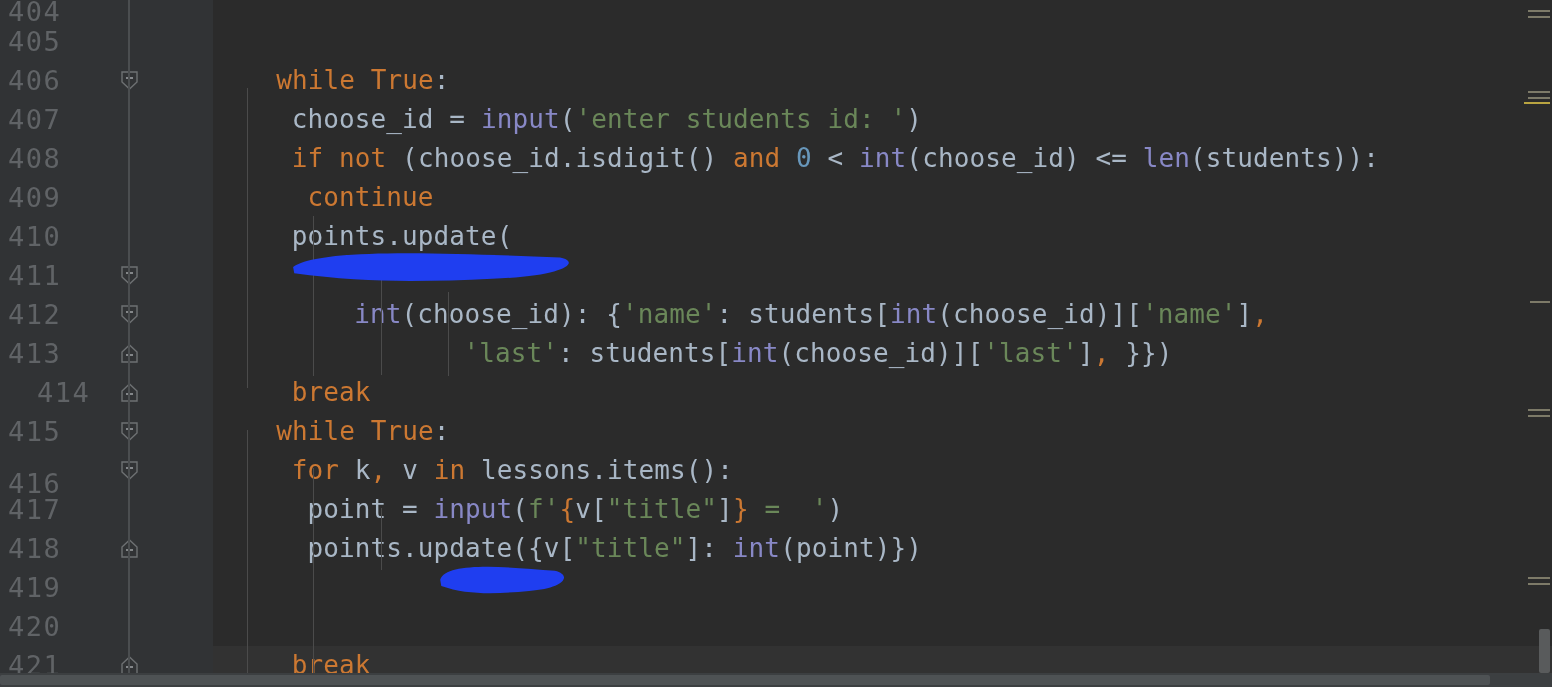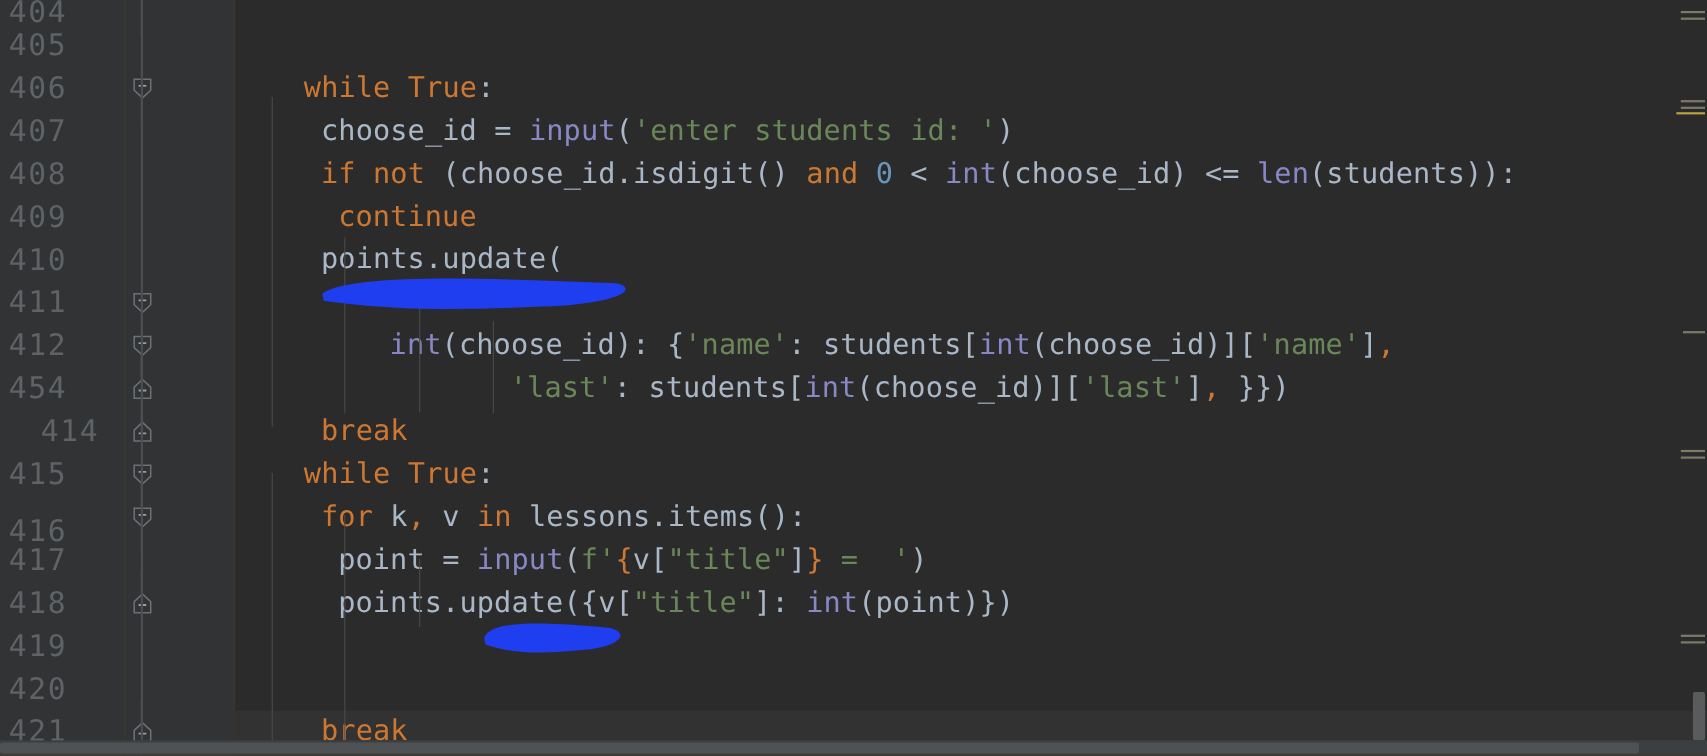--- a/index.html
+++ b/index.html
@@ -7,21 +7,21 @@
     width: 1552px; height: 687px;
     background: #2b2b2b;
     overflow: hidden;
     font-family: "DejaVu Sans Mono", "Liberation Mono", monospace;
   }
 
   
   #editor {
     position: relative;
     width: 1552px; height: 687px;
-    background: #a16207;
+    background: #0c4a6e;
   }
 
   
   #gutter {
     position: absolute; left: 0; top: 0;
     width: 113px; height: 687px;
     background: #313335;
     border-right: 1px solid #313335;
   }
   .ln {
@@ -141,21 +141,21 @@
   <div id="gutter">
       <div class="ln" style="top: -8px;">404</div>
       <div class="ln" style="top: 22px;">405</div>
       <div class="ln" style="top: 61px;">406</div>
       <div class="ln" style="top: 100px;">407</div>
       <div class="ln" style="top: 139px;">408</div>
       <div class="ln" style="top: 178px;">409</div>
       <div class="ln" style="top: 217px;">410</div>
       <div class="ln" style="top: 256px;">411</div>
       <div class="ln" style="top: 295px;">412</div>
-      <div class="ln" style="top: 334px;">454</div>
+      <div class="ln" style="top: 334px;">413</div>
       <div class="ln" style="top: 373px; margin-left: 29px;">414</div>
       <div class="ln" style="top: 412px;">415</div>
       <div class="ln" style="top: 464px;">416</div>
       <div class="ln" style="top: 490px;">417</div>
       <div class="ln" style="top: 529px;">418</div>
       <div class="ln" style="top: 568px;">419</div>
       <div class="ln" style="top: 607px;">420</div>
       <div class="ln" style="top: 646px;">421</div>
     </div>
 

